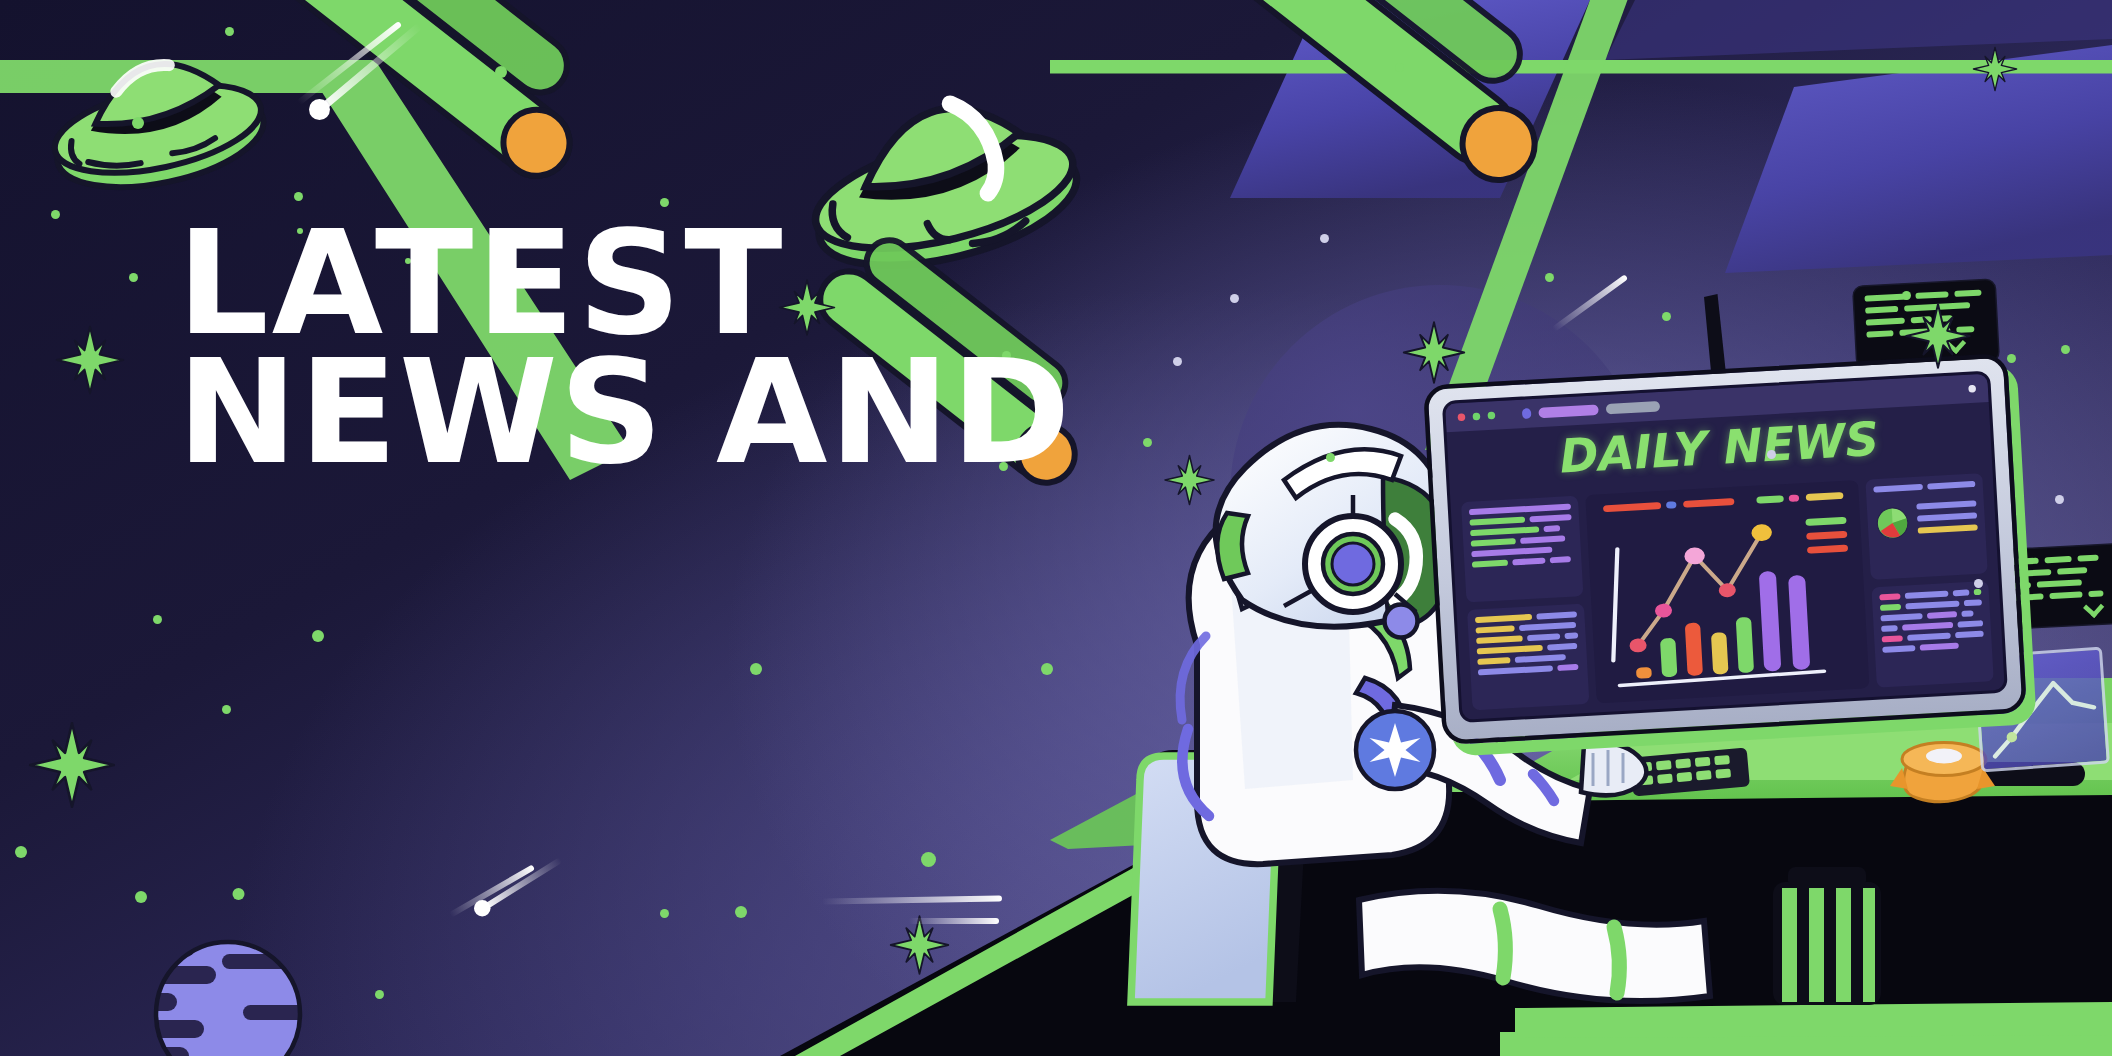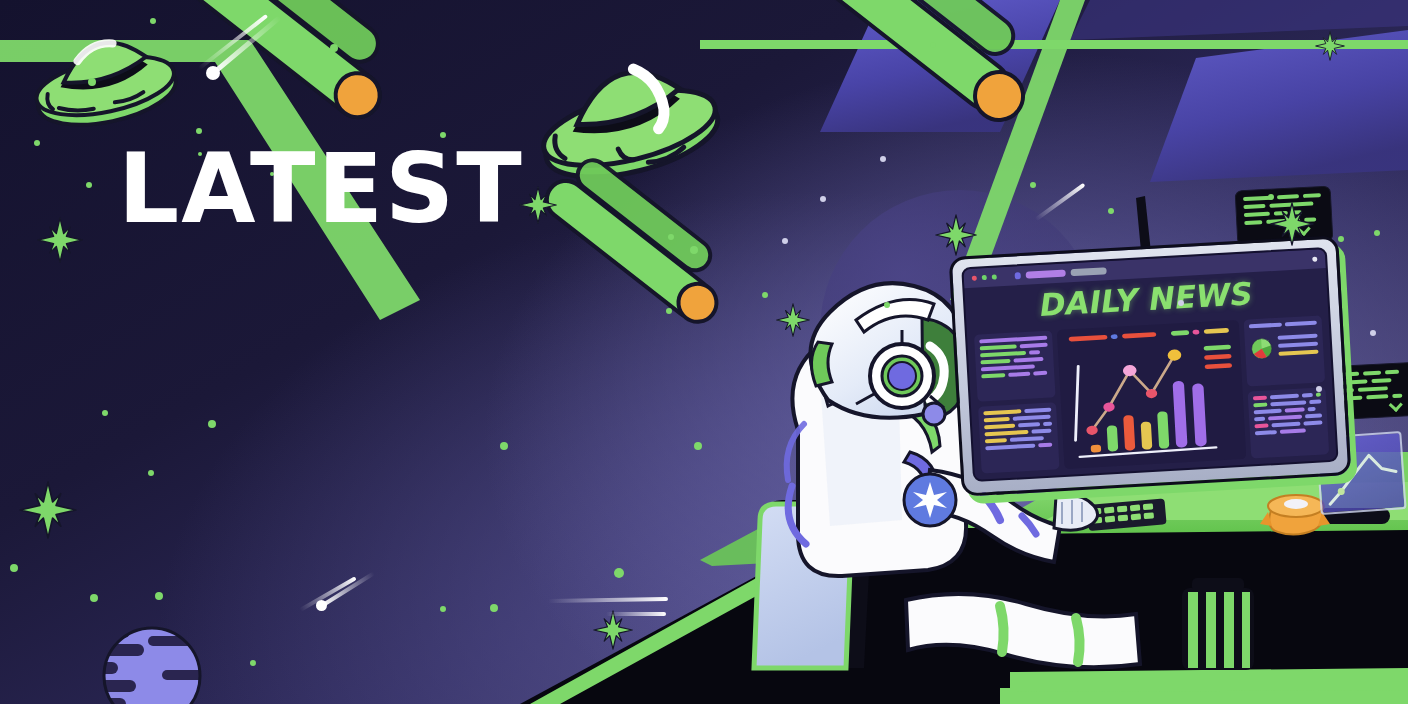--- a/index.html
+++ b/index.html
@@ -340,20 +340,21 @@
         <rect x="-10" y="80" width="44" height="12" rx="6"></rect>
         <rect x="56" y="18" width="70" height="10" rx="5"></rect>
         <rect x="70" y="52" width="60" height="10" rx="5"></rect>
       </g>
       <circle cx="60" cy="58" r="48" fill="none" stroke="#15152a" stroke-width="3"></circle>
     </svg>
   </div>
 
   <div class="abs" id="headline">
     <div id="hl-1" class="hl-white" style="color: rgb(255, 255, 255);">LATEST</div>
+    <div id="hl-3" class="hl-white" style="color: rgb(255, 255, 255);">NEWS AND</div>
   </div>
 
   <div class="abs codepanel" id="codepanel-top" style="left:1236px; top:188px; width:96px; height:56px; transform:rotate(-3deg); z-index:24;">
       <div style="display: flex; gap: 4px; margin-bottom: 4px;">
         <div class="codeline" style="width: 30px; margin-bottom: 0px;"></div>
         <div class="codeline" style="width: 22px; margin-bottom: 0px;"></div>
         <div class="codeline" style="width: 18px; margin-bottom: 0px;"></div>
       </div>
       <div style="display: flex; gap: 4px; margin-bottom: 4px;">
         <div class="codeline" style="width: 22px; margin-bottom: 0px;"></div>

